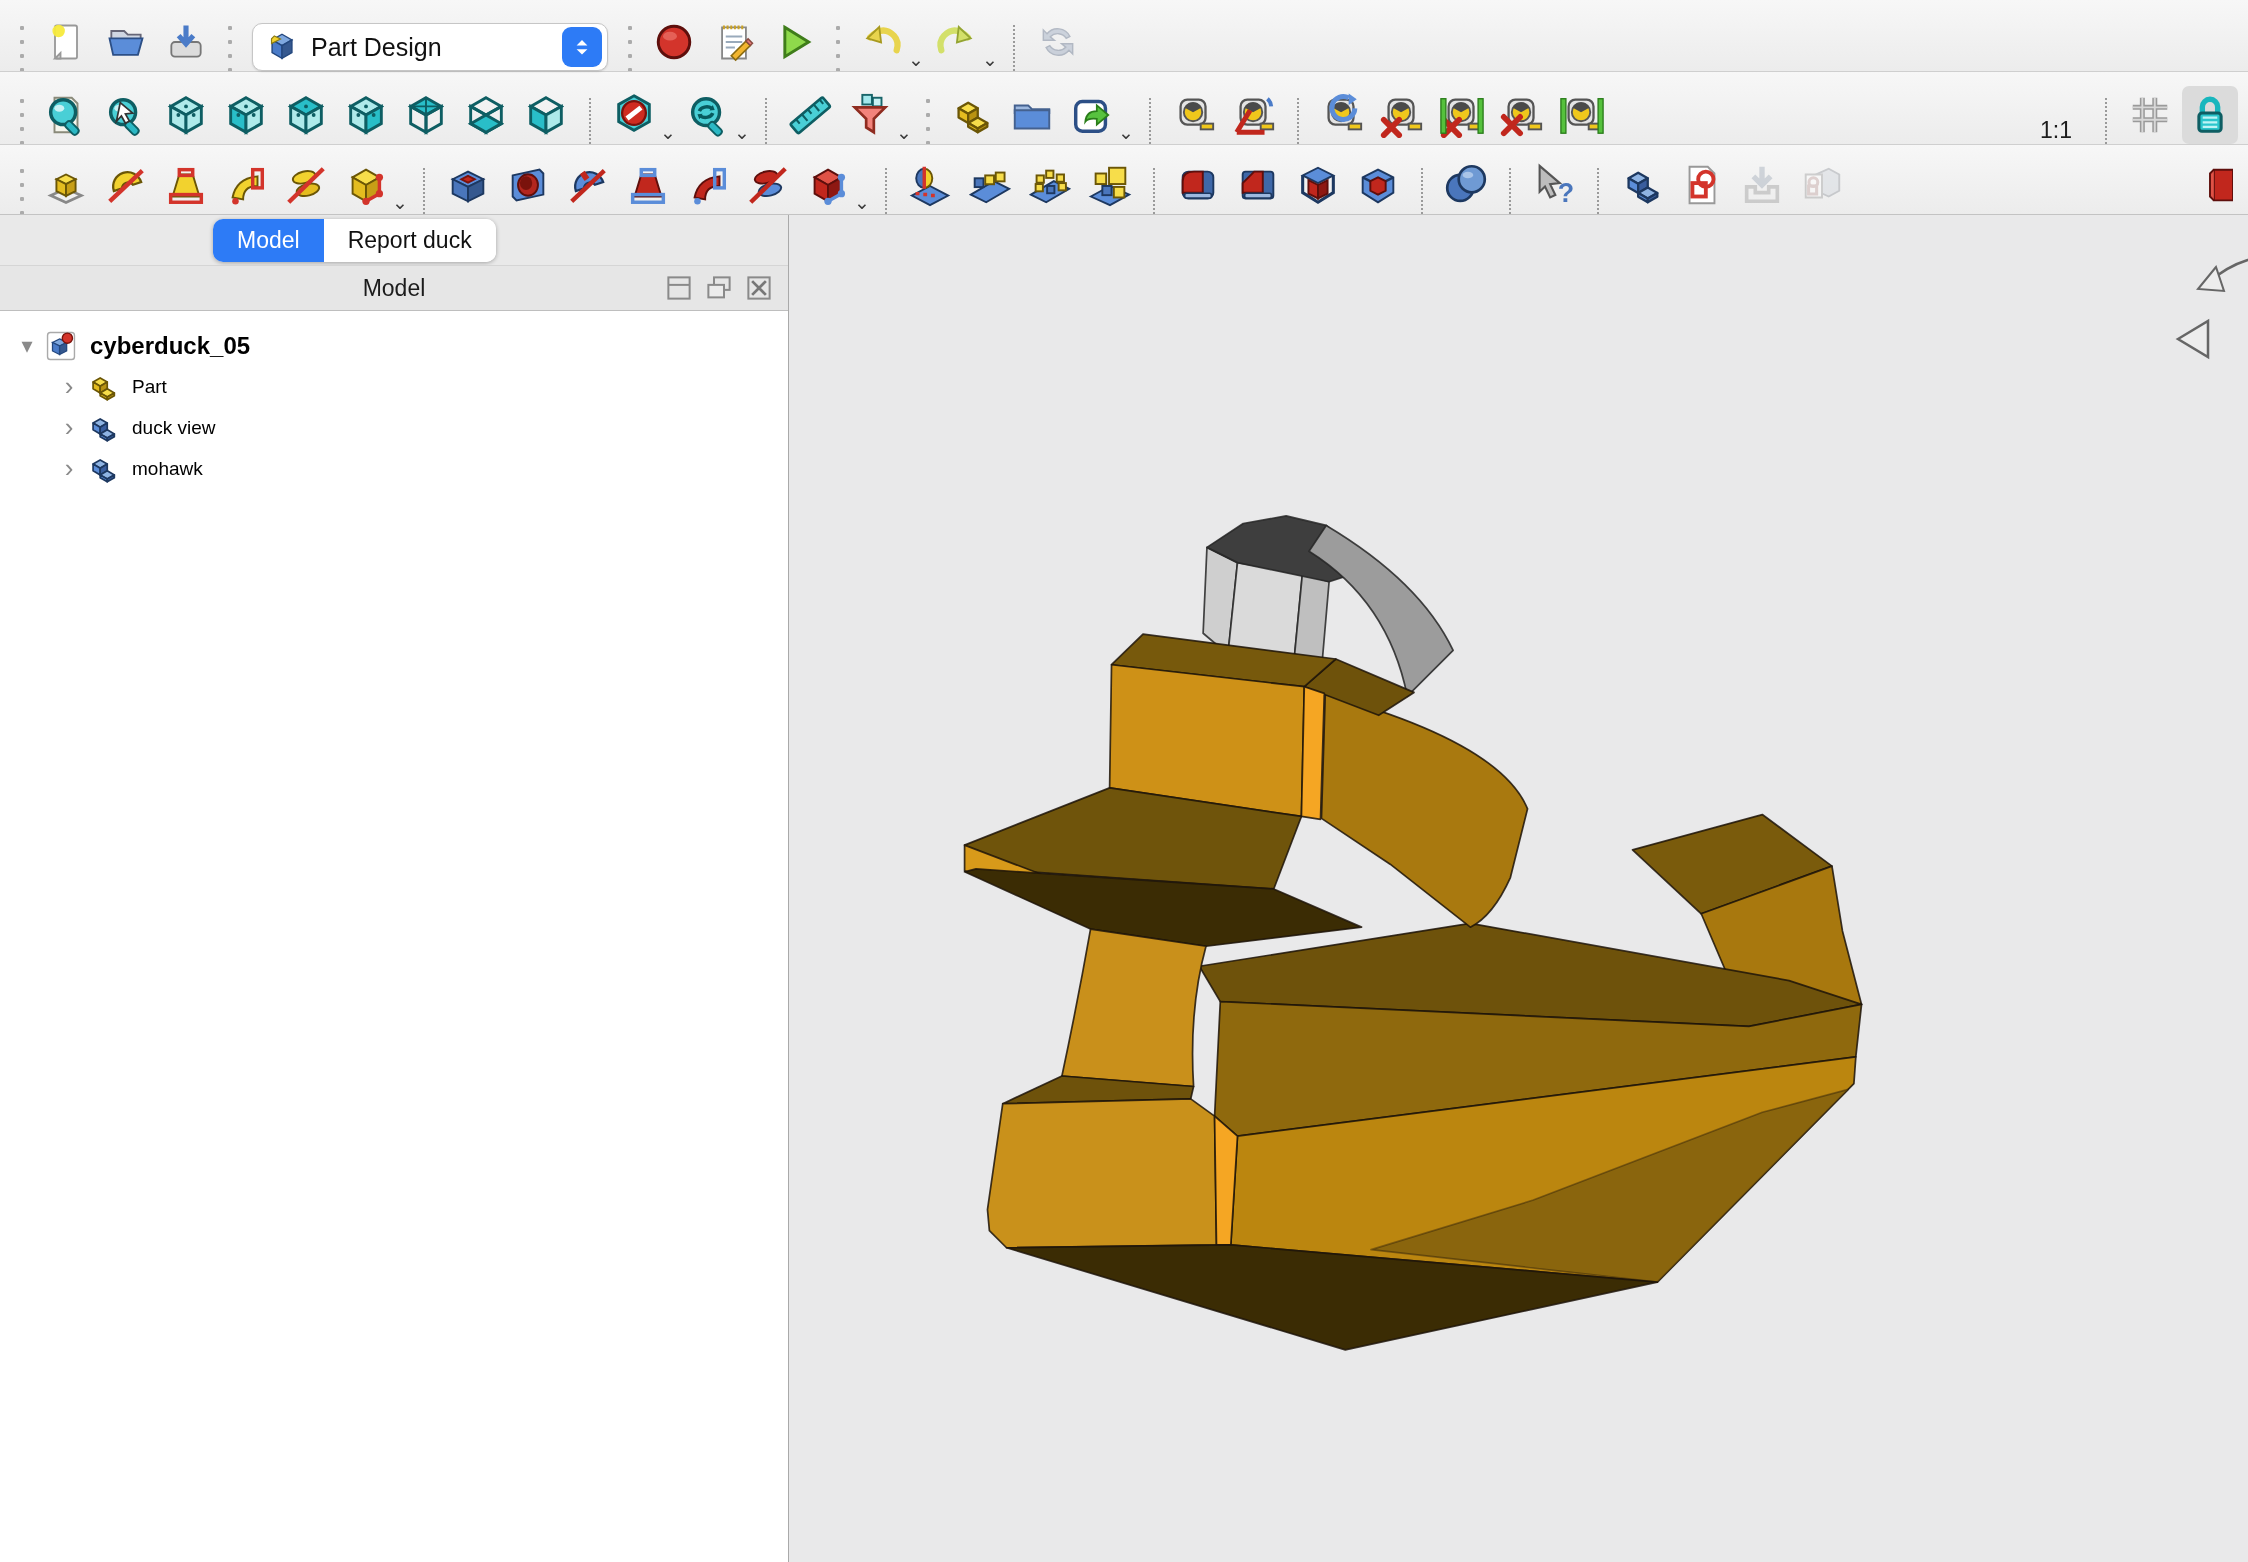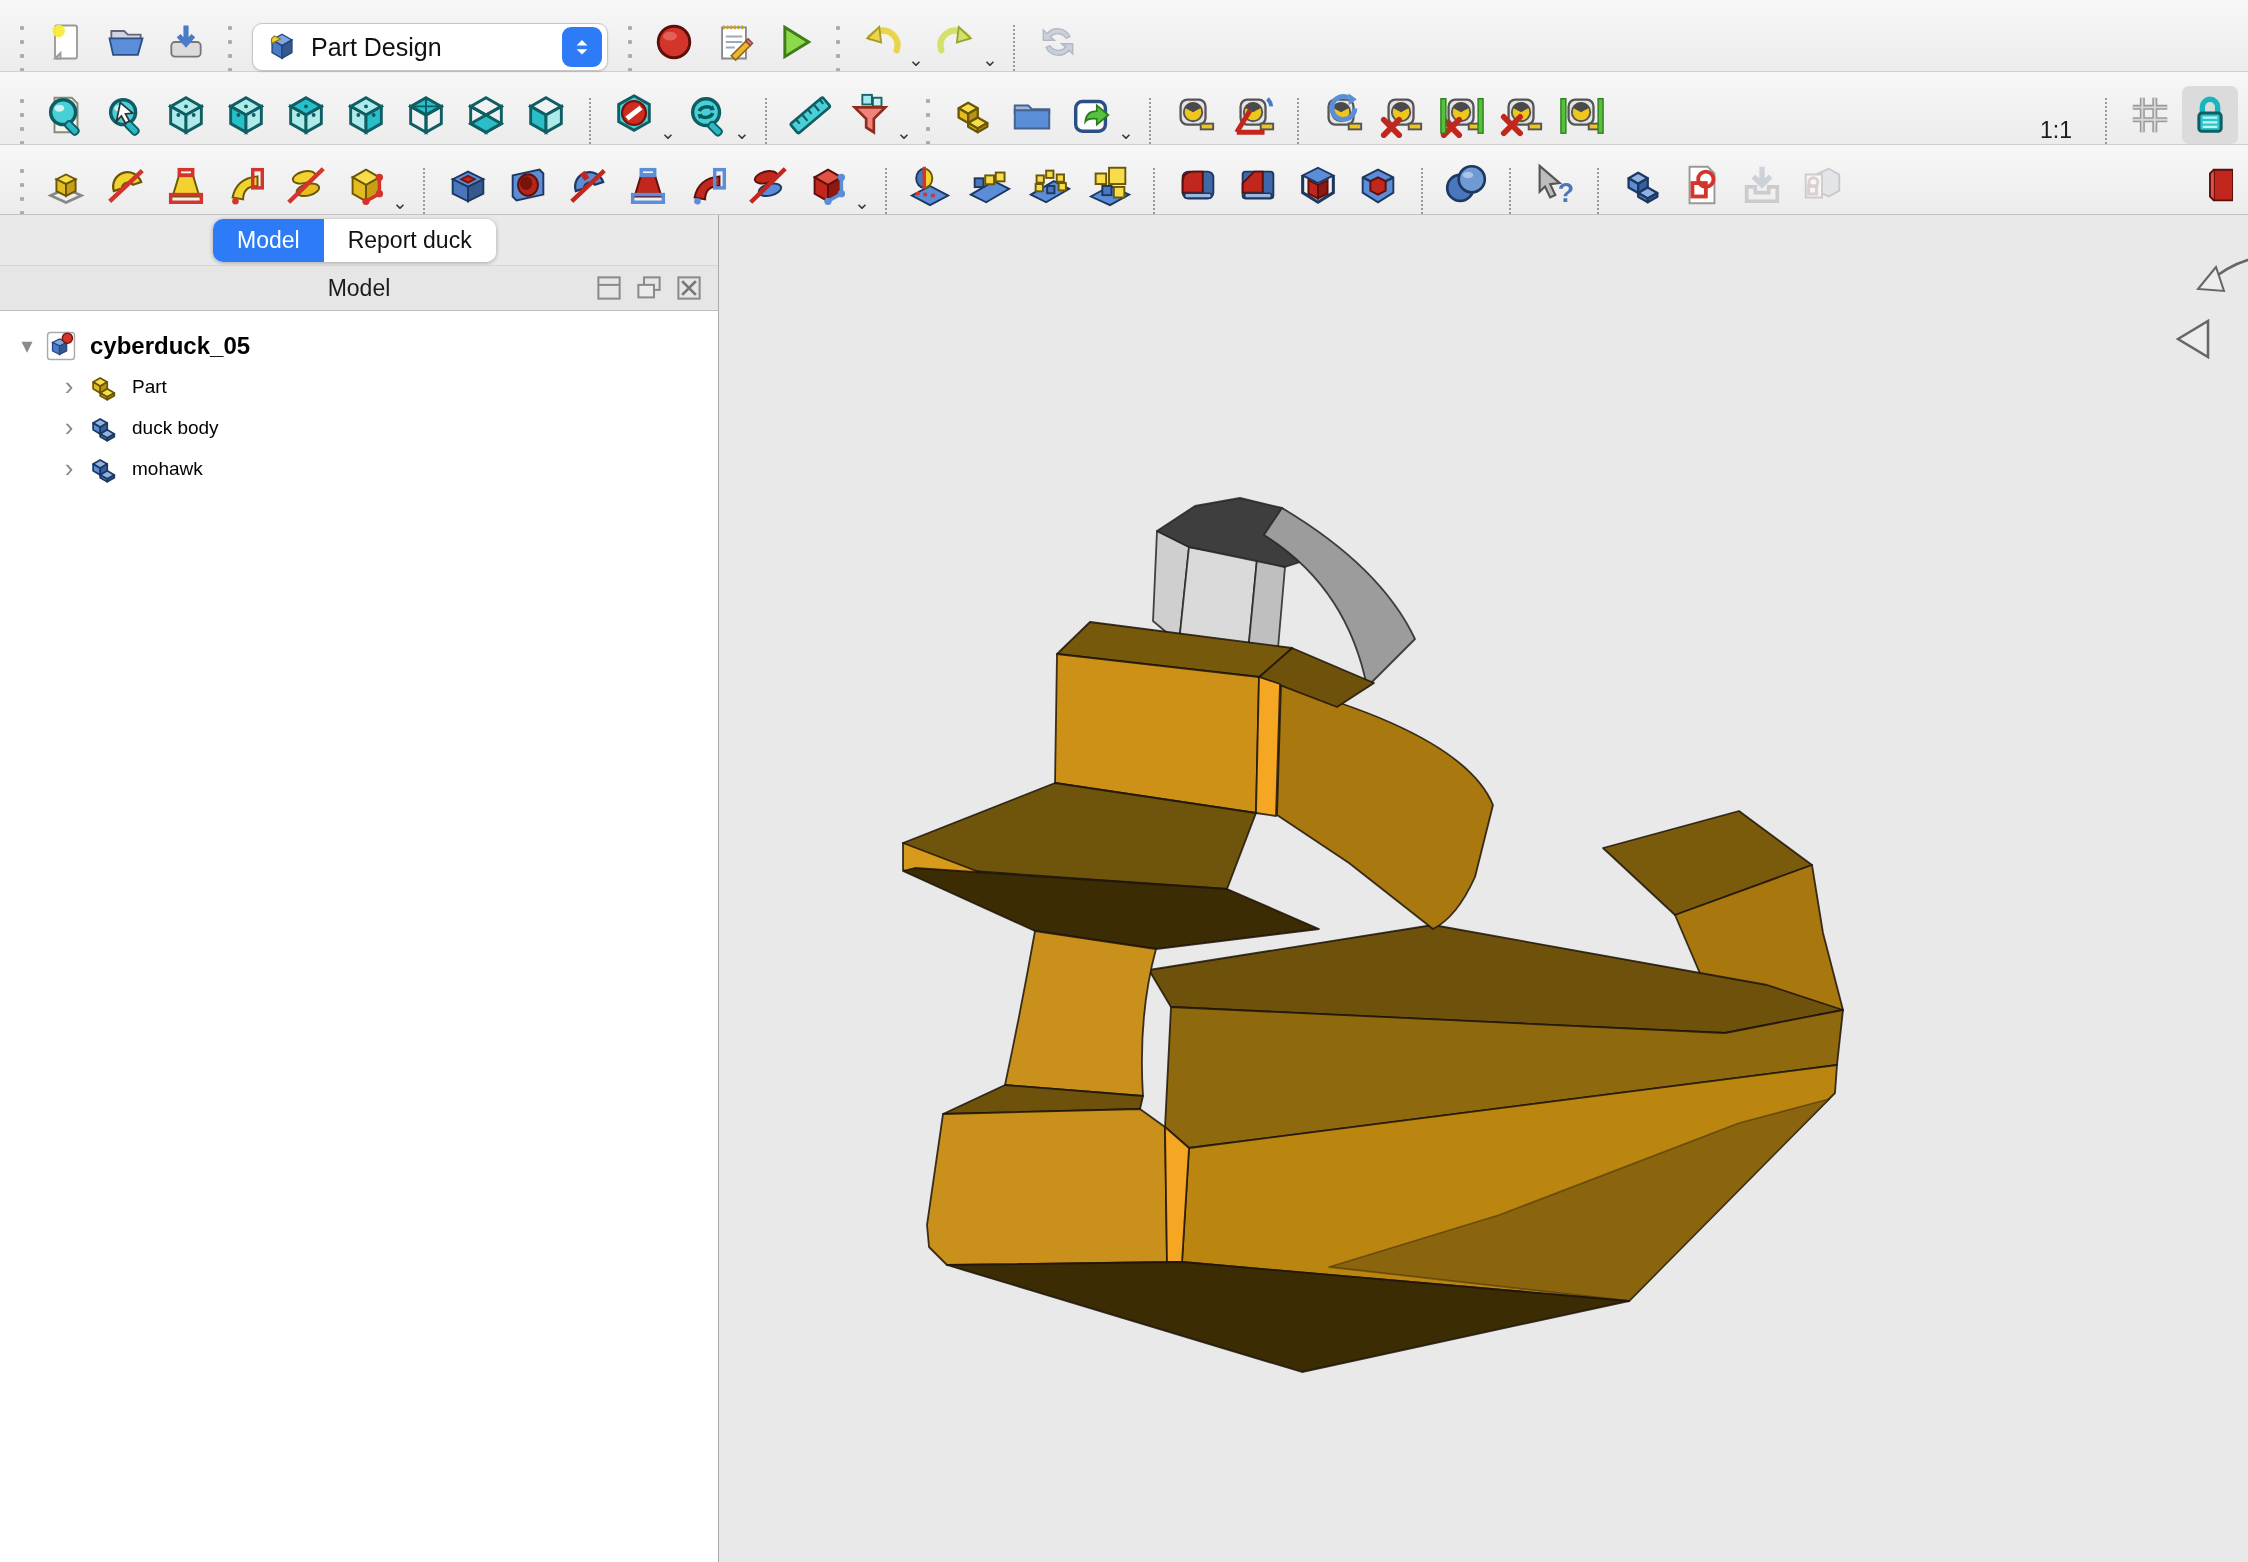--- a/index.html
+++ b/index.html
@@ -23,21 +23,21 @@
 
   .combo{display:flex;align-items:center;gap:12px;height:48px;width:356px;background:#fff;border:1px solid #C6C6C6;border-radius:10px;box-shadow:0 1px 2px rgba(0,0,0,.12);padding:0 5px 0 12px;box-sizing:border-box;flex:0 0 auto;margin:0 6px;}
   .combo .wbico{width:34px;height:34px;}
   .combo .wbico svg{width:34px;height:34px;}
   .combo-label{flex:1;font-size:25px;color:#111;}
   .stepper{width:40px;height:40px;border-radius:9px;background:#2D7BF6;display:flex;align-items:center;justify-content:center;}
   .stepper svg{width:26px;height:26px;}
 
   
   .main{display:flex;height:1347px;}
-  .sidepanel{width:719px;flex:0 0 auto;background:#c2410c;border-right:1px solid #A9A9A9;display:flex;flex-direction:column;box-sizing:border-box;}
+  .sidepanel{width:789px;flex:0 0 auto;background:#c2410c;border-right:1px solid #A9A9A9;display:flex;flex-direction:column;box-sizing:border-box;}
   .tabstrip{height:50px;display:flex;align-items:center;padding-left:213px;background:#E9E9E9;}
   .seg{display:flex;background:#fff;border-radius:10px;overflow:hidden;box-shadow:0 1px 4px rgba(0,0,0,.30);}
   .tab{border:none;background:#fff;padding:8px 24px;font-size:23px;font-family:"Liberation Sans",sans-serif;color:#111;}
   .tab.active{background:#2D7BF6;color:#fff;}
   .panel-header{position:relative;height:44px;background:#E6E6E6;border-top:1px solid #D5D5D5;border-bottom:1px solid #BEBEBE;display:flex;align-items:center;}
   .panel-title{position:absolute;left:0;right:0;text-align:center;font-size:23px;color:#1c1c1c;}
   .win-btns{position:absolute;right:14px;display:flex;gap:10px;}
   .win-btn{width:30px;height:30px;background:transparent;border:none;padding:0;}
   .win-btn svg{width:30px;height:30px;}
   .tree{flex:1;background:#fff;padding-top:14px;overflow:hidden;}
@@ -785,21 +785,21 @@
             <span class="ticon"><svg viewBox="0 0 24 24">
                 <g stroke="#1d3860" stroke-width="1.2" stroke-linejoin="round">
                   <path d="M5 8.5 10 5.6 15 8.5 10 11.4Z" fill="#8FB4E3"></path>
                   <path d="M5 8.5 10 11.4 10 16.2 5 13.3Z" fill="#5B8DD9"></path>
                   <path d="M10 11.4 15 8.5 15 13.3 10 16.2Z" fill="#3A5E9E"></path>
                   <path d="M10 16.2 15 13.3 20 16.2 15 19.1Z" fill="#8FB4E3"></path>
                   <path d="M10 16.2 15 19.1 15 21 10 18.1Z" fill="#5B8DD9"></path>
                   <path d="M15 19.1 20 16.2 20 18.1 15 21Z" fill="#3A5E9E"></path>
                 </g>
               </svg></span>
-            <span class="tlabel">duck body</span>
+            <span class="tlabel">duck view</span>
           </div>
           <div class="trow child">
             <span class="caret">›</span>
             <span class="ticon"><svg viewBox="0 0 24 24">
                 <g stroke="#1d3860" stroke-width="1.2" stroke-linejoin="round">
                   <path d="M5 8.5 10 5.6 15 8.5 10 11.4Z" fill="#8FB4E3"></path>
                   <path d="M5 8.5 10 11.4 10 16.2 5 13.3Z" fill="#5B8DD9"></path>
                   <path d="M10 11.4 15 8.5 15 13.3 10 16.2Z" fill="#3A5E9E"></path>
                   <path d="M10 16.2 15 13.3 20 16.2 15 19.1Z" fill="#8FB4E3"></path>
                   <path d="M10 16.2 15 19.1 15 21 10 18.1Z" fill="#5B8DD9"></path>

